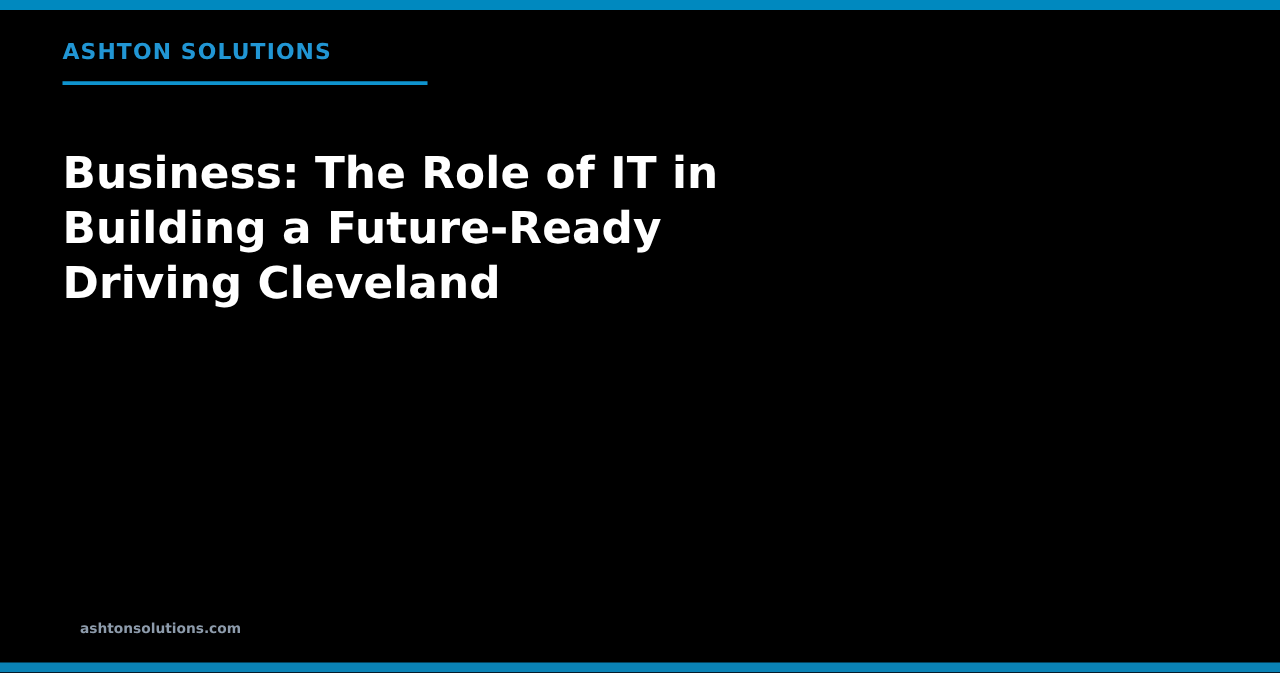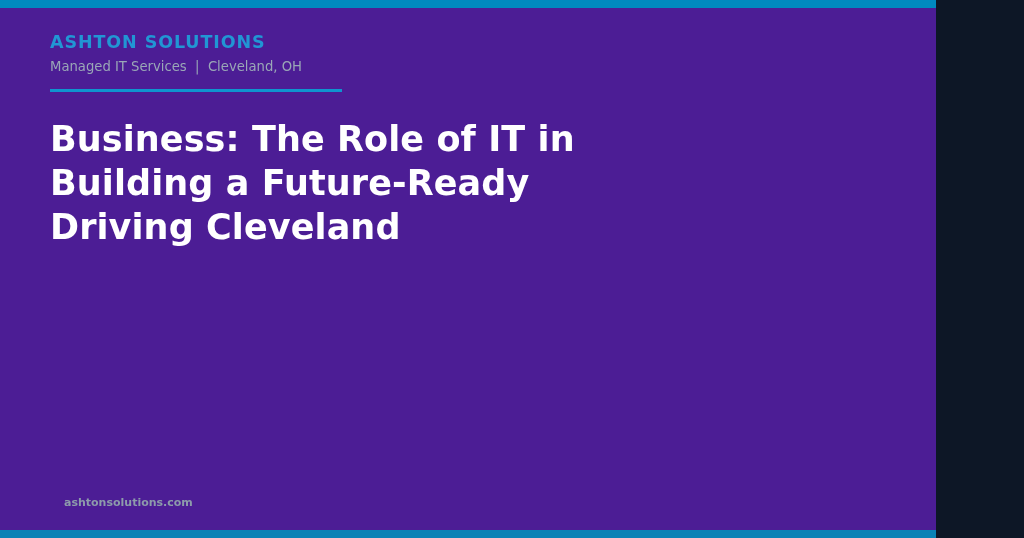--- a/index.html
+++ b/index.html
@@ -7,23 +7,23 @@
     margin: 0;
     padding: 0;
     background: #0d1726;
   }
   body {
     font-family: "DejaVu Sans", "Liberation Sans", sans-serif;
   }
 
   .slide {
     position: relative;
-    width: 936px;
+    width: 1024px;
     height: 538px;
-    background: #4c1d95;
+    background: #000000;
     overflow: hidden;
     box-sizing: border-box;
   }
 
   
   .accent-bar-top {
     position: absolute;
     top: 0;
     left: 0;
     width: 1024px;
@@ -102,21 +102,20 @@
 </style>
 </head>
 <body>
 
 <div class="slide">
 
   <div class="accent-bar-top"></div>
 
   <div class="brand-block">
     <div class="brand-name">ASHTON SOLUTIONS</div>
-    <div class="brand-meta">Managed IT Services  |  Cleveland, OH</div>
     <div class="brand-rule"></div>
   </div>
 
   <h1 class="headline">
     <span class="headline-line">Business: The Role of IT in</span>
     <span class="headline-line">Building a Future-Ready</span>
     <span class="headline-line">Driving Cleveland</span>
   </h1>
 
   <div class="footer">ashtonsolutions.com</div>

